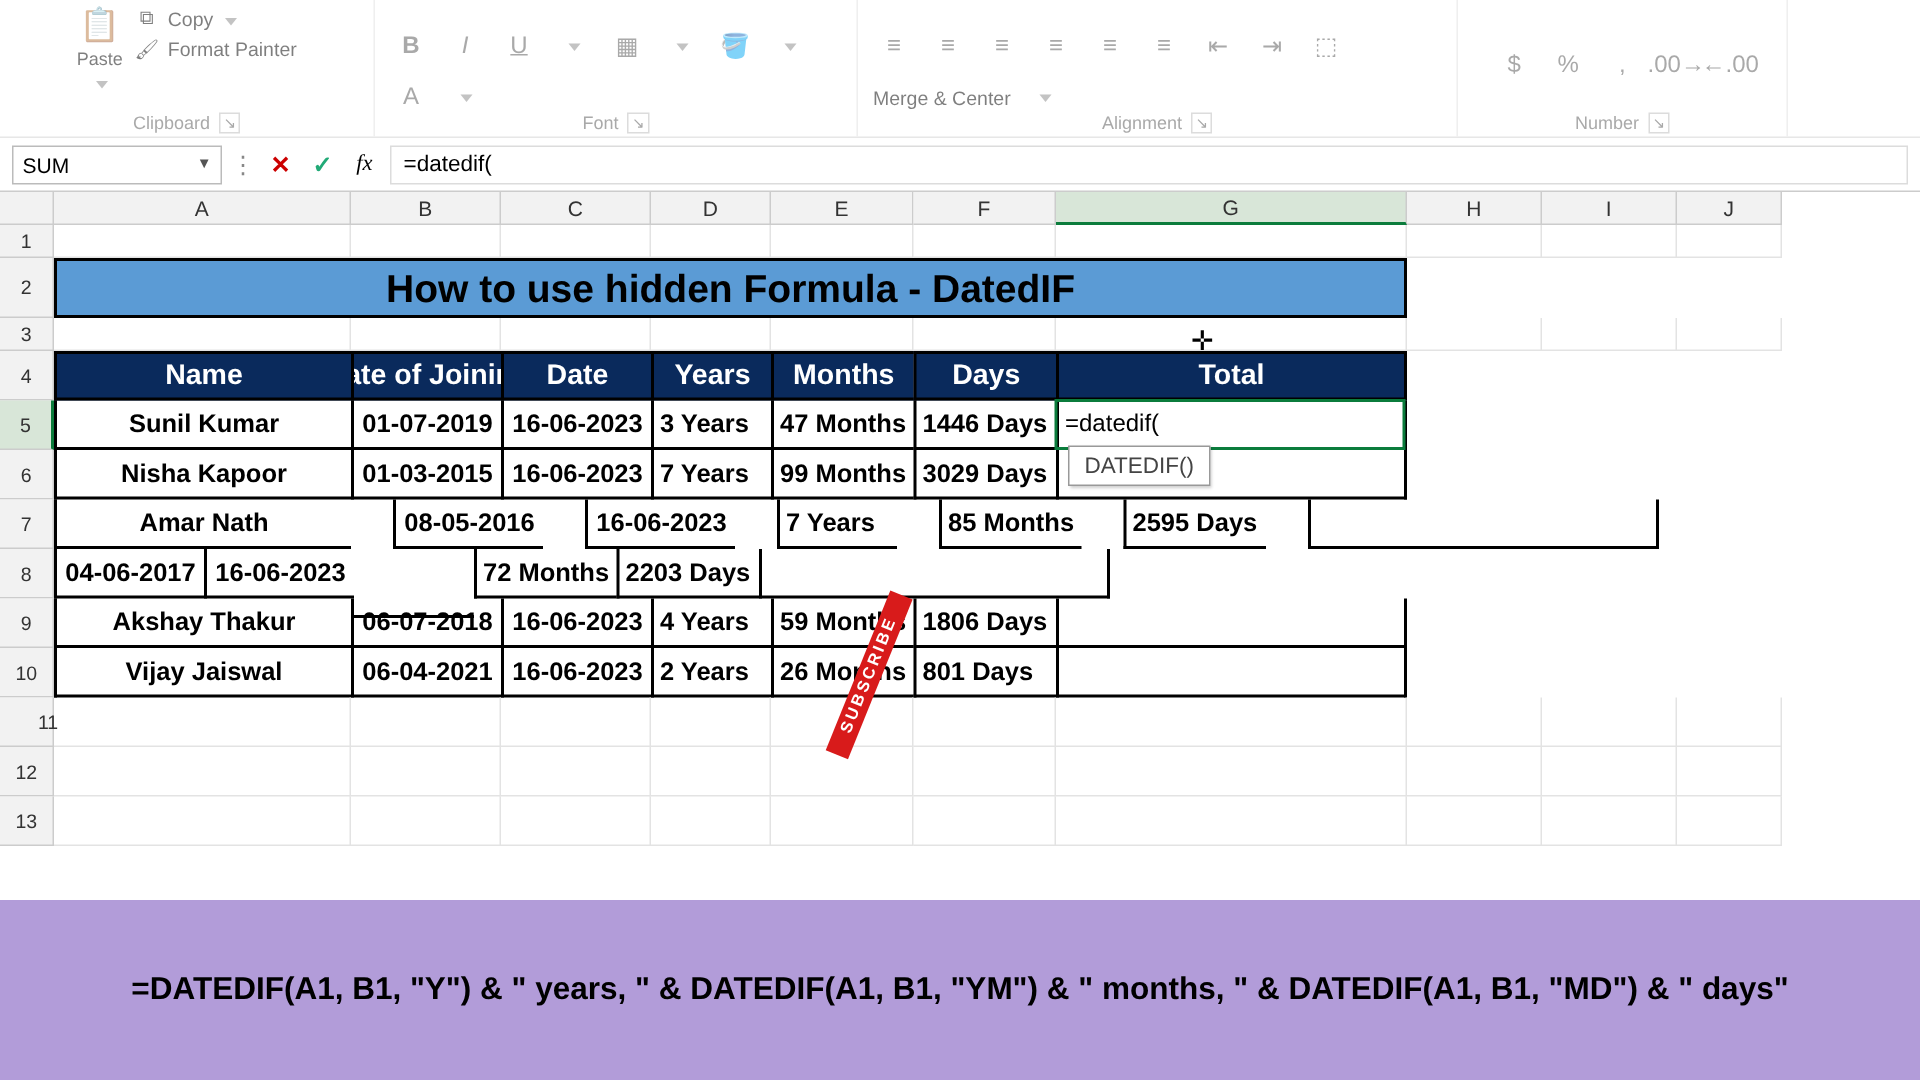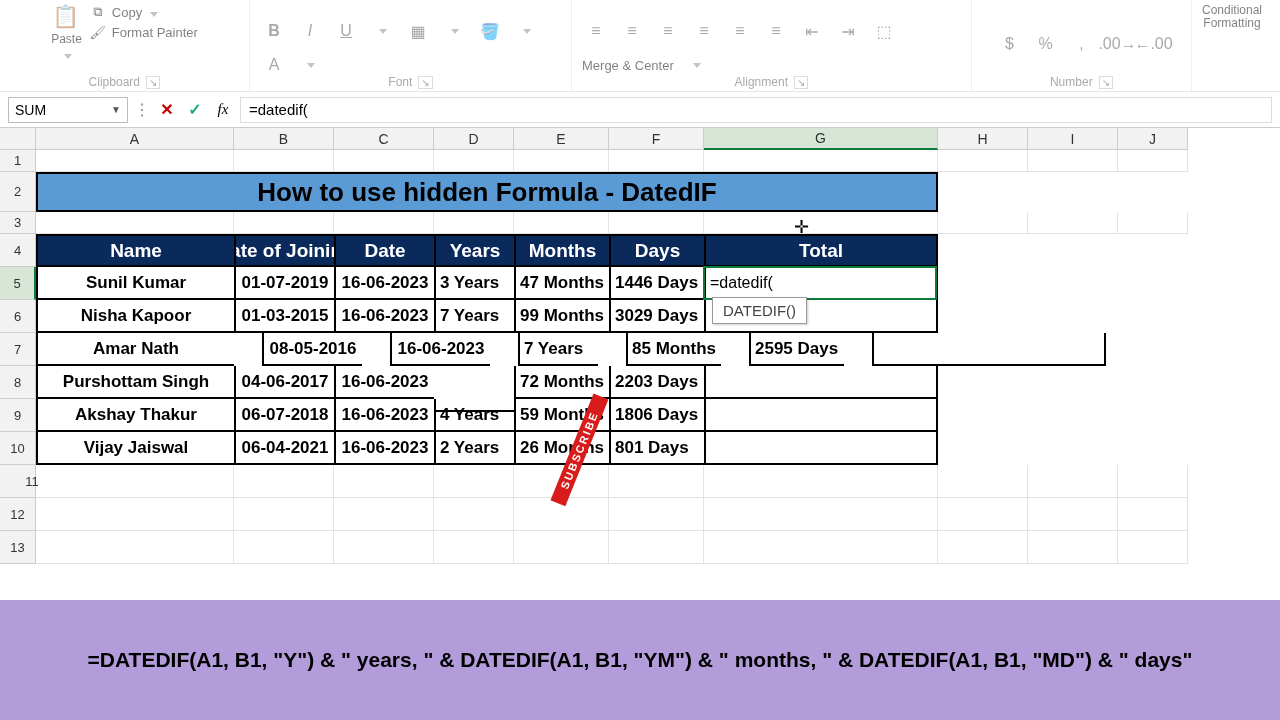--- a/index.html
+++ b/index.html
@@ -19,21 +19,21 @@
   .mini-list .ic { width: 16px; height: 16px; display: inline-flex; align-items: center; justify-content: center; }
 
   .fbtn { width: 28px; height: 26px; display: inline-flex; align-items: center; justify-content: center; font-size: 16px; color: #555; cursor: pointer; }
   .fbtn.u { text-decoration: underline; }
   .fbtn.b { font-weight: bold; }
   .fbtn.i { font-style: italic; }
   .dd::after { content: ""; border-left: 4px solid transparent; border-right: 4px solid transparent; border-top: 5px solid #888; margin-left: 2px; display:inline-block; }
 
   
   .fbar { height: 36px; display: flex; align-items: center; border-bottom: 1px solid #ccc; padding: 0 8px; gap: 6px; }
-  .namebox { width: 120px; height: 26px; border: 1px solid #bbb; background: #fff; padding: 0 6px; font-size: 14px; display:flex; align-items:center; justify-content:space-between;}
+  .namebox { width: 140px; height: 26px; border: 1px solid #bbb; background: #fff; padding: 0 6px; font-size: 14px; display:flex; align-items:center; justify-content:space-between;}
   .namebox .arrow { font-size:10px; color:#555;}
   .fx-btn { width: 22px; height: 22px; display: inline-flex; align-items: center; justify-content: center; cursor:pointer; }
   .fx-cancel { color: #c00; font-weight:bold; }
   .fx-enter { color: #2a7; font-weight:bold; }
   .fx-fx { font-style: italic; font-family: Georgia, serif; font-size:15px; }
   .finput { flex:1; height:26px; border:1px solid #dcdcdc; padding:0 8px; font-size:15px; display:flex; align-items:center;}
 
   
   .grid { position: relative; height: 464px; overflow:hidden; }
   .colheads { display:flex; height:22px; }
@@ -151,26 +151,20 @@
       <span class="fbtn">,</span>
       <span class="fbtn">.00→</span>
       <span class="fbtn">←.00</span>
     </div>
     <div class="glabel">
         <span>Number</span>
         <span class="dl">↘</span>
       </div>
   </div>
 
-  <div class="rgroup" style="width:80px;border-right:none">
-    <div class="tools" style="font-size:12px;text-align:center;line-height:1.1">
-      <span>Conditional Formatting</span>
-    </div>
-    <div class="glabel"></div>
-  </div>
 </div>
 
 <div class="fbar">
   <div class="namebox">
     <span>SUM</span>
     <span class="arrow">▼</span>
   </div>
   <span style="color:#888">⋮</span>
   <span class="fx-btn fx-cancel">✕</span>
   <span class="fx-btn fx-enter">✓</span>
@@ -287,21 +281,20 @@
           <div class="cell cC" style="width: 100px;">16-06-2023</div>
           <div class="cell cD" style="width: 80px;">7 Years</div>
           <div class="cell cE" style="width: 95px;">85 Months</div>
           <div class="cell cF" style="width: 95px;">2595 Days</div>
           <div class="cell cG last" style="width: 234px;"></div>
           <div class="cell cH" style="width: 90px; border: none;"></div>
           <div class="cell cI" style="width: 90px; border: none;"></div>
           <div class="cell cJ" style="width: 70px; border: none;"></div>
         </div>
         <div class="trow dr" style="height: 33px;">
-          <div class="cell cA" style="width: 198px;">Purshottam Singh</div>
           <div class="cell cB" style="width: 100px;">04-06-2017</div>
           <div class="cell cC" style="width: 100px;">16-06-2023</div>
           <div class="cell cD" style="width: 80px; margin-top: 44px;">6 Years</div>
           <div class="cell cE" style="width: 95px;">72 Months</div>
           <div class="cell cF" style="width: 95px;">2203 Days</div>
           <div class="cell cG last" style="width: 234px;"></div>
           <div class="cell cH" style="width: 90px; border: none;"></div>
           <div class="cell cI" style="width: 90px; border: none;"></div>
           <div class="cell cJ" style="width: 70px; border: none;"></div>
         </div>

